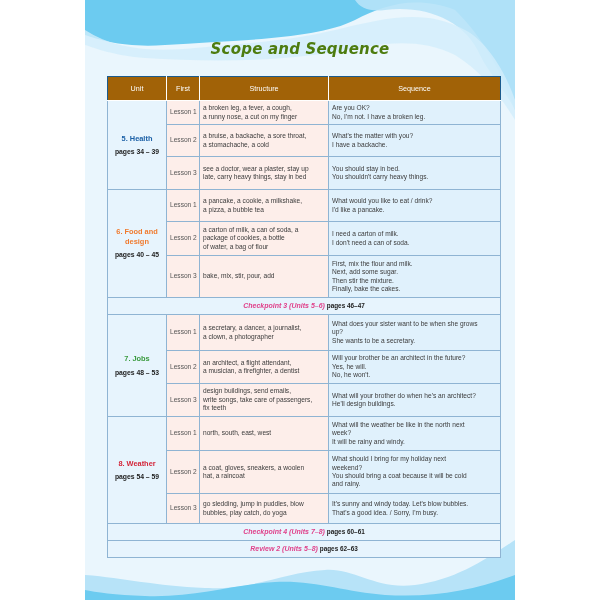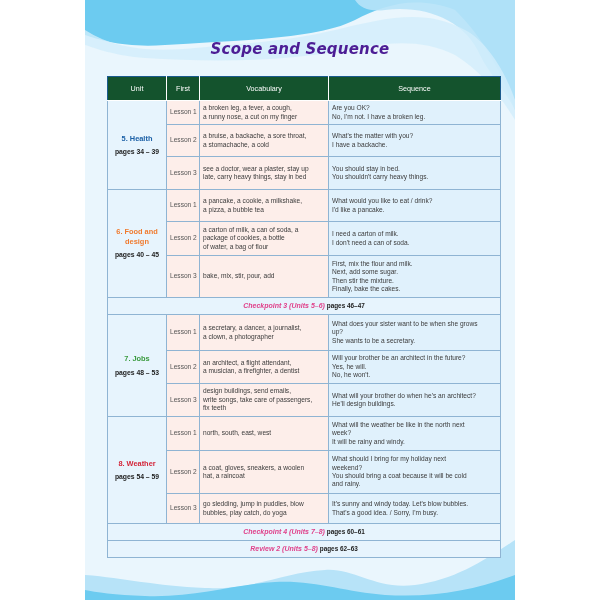--- a/index.html
+++ b/index.html
@@ -1,21 +1,21 @@
 <!DOCTYPE html>
 <html><head>
 <meta charset="utf-8">
 <style>
   html, body { margin:0; padding:0; }
   body { width:600px; height:600px; background:#ffffff; position:relative; overflow:hidden; font-family:"DejaVu Sans", sans-serif; }
   .page { position:absolute; left:85px; top:0; width:430px; height:600px; background:#eaf6fd; overflow:hidden; }
   .bg-svg { position:absolute; left:0; top:0; width:430px; height:600px; }
-  .title { position:absolute; left:0; top:40px; width:430px; text-align:center; font-family:"DejaVu Sans", sans-serif; font-weight:bold; font-style:italic; font-size:15px; color:#4c1d95; letter-spacing:0.2px; }
+  .title { position:absolute; left:0; top:40px; width:430px; text-align:center; font-family:"DejaVu Sans", sans-serif; font-weight:bold; font-style:italic; font-size:15px; color:#4d7c0f; letter-spacing:0.2px; }
   table.ss { position:absolute; left:22px; top:76px; width:393px; border-collapse:collapse; table-layout:fixed; font-family:"Liberation Sans", sans-serif; font-size:6.6px; color:#3b3b3b; }
-  table.ss th { background:#14532d; color:#ffffff; font-weight:normal; font-size:7.2px; height:21px; border:1px solid #ffffff; border-top:1.5px solid #1a5b8e; }
+  table.ss th { background:#a16207; color:#ffffff; font-weight:normal; font-size:7.2px; height:21px; border:1px solid #ffffff; border-top:1.5px solid #1a5b8e; }
   table.ss th:first-child { border-left:1.5px solid #1a5b8e; }
   table.ss th:last-child { border-right:1.5px solid #1a5b8e; }
   table.ss td { border:1px solid #8fb4d3; padding:2px 3px; vertical-align:middle; line-height:8.4px; }
   td.unit { background:#e7f4fd; text-align:center; border-left:1.5px solid #1a5b8e; border-right:1.5px solid #1a5b8e; border-bottom:1.5px solid #1a5b8e; }
   td.lesson { background:#fdeeea; text-align:center; color:#555; border-right:1.5px solid #1a5b8e; white-space:nowrap; }
   td.vocab { background:#fdeeea; border-right:1.5px solid #1a5b8e; }
   td.struct { background:#e0f1fc; border-right:1.5px solid #1a5b8e; }
   .unit-name { font-weight:bold; font-size:7.4px; display:block; line-height:9.5px; }
   .unit-pages { font-weight:bold; font-size:6.8px; color:#222; display:block; margin-top:5px; }
   td.band { background:#e7f4fd; text-align:center; height:12px; border:1.5px solid #1a5b8e; padding:1px 3px; }
@@ -44,21 +44,21 @@
     <colgroup>
       <col style="width:59px">
         <col style="width:33px">
         <col style="width:129px">
         <col style="width:172px">
     </colgroup>
     <thead>
       <tr>
         <th>Unit</th>
         <th>First</th>
-        <th>Vocabulary</th>
+        <th>Structure</th>
         <th>Sequence</th>
       </tr>
     </thead>
     <tbody>
 
       <tr style="height:24px">
         <td class="unit" rowspan="3">
           <span class="unit-name" style="color:#1a5fa6">5. Health</span>
           <span class="unit-pages">pages 34 – 39</span>
         </td>

